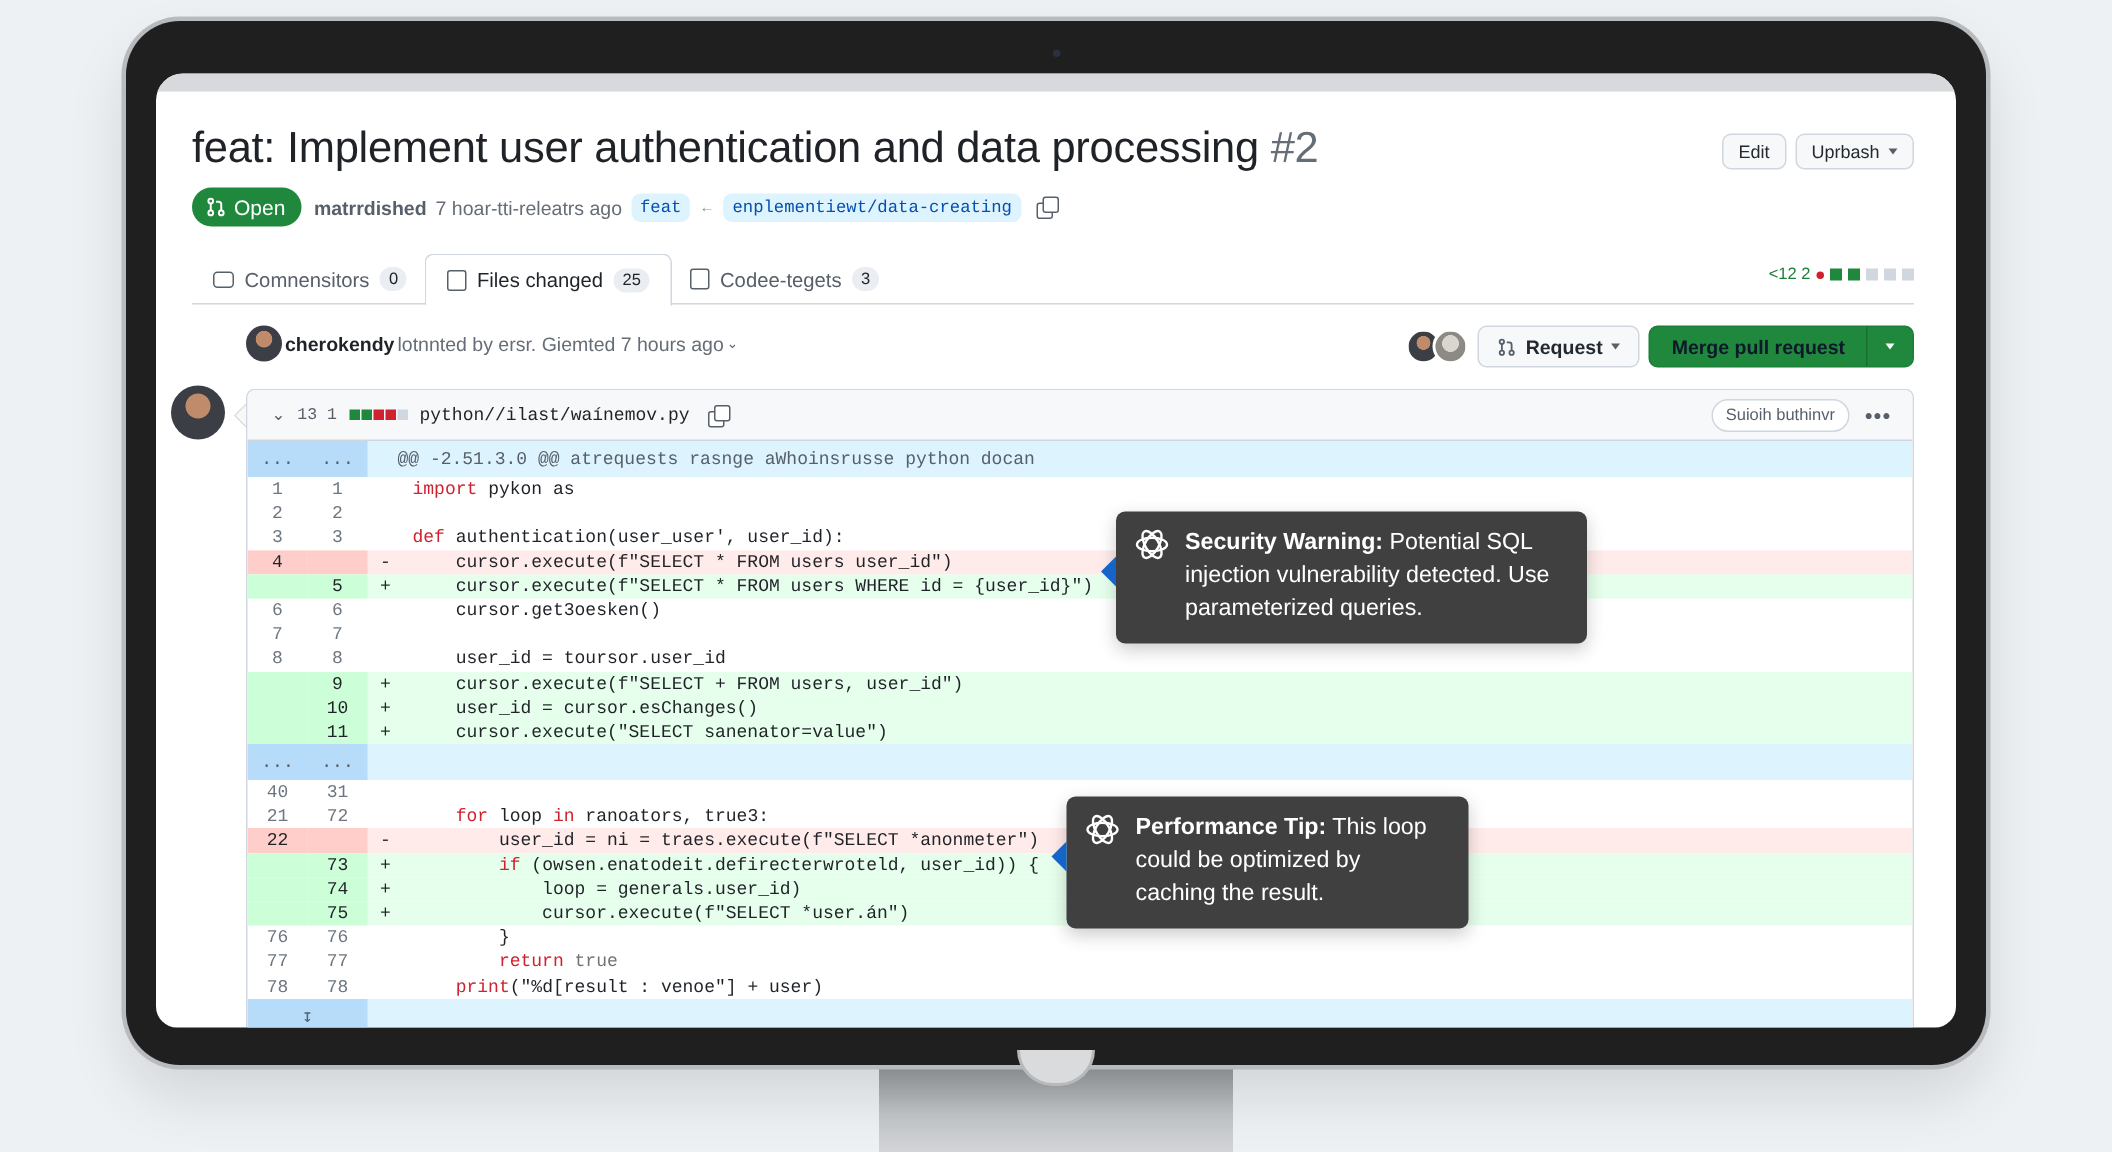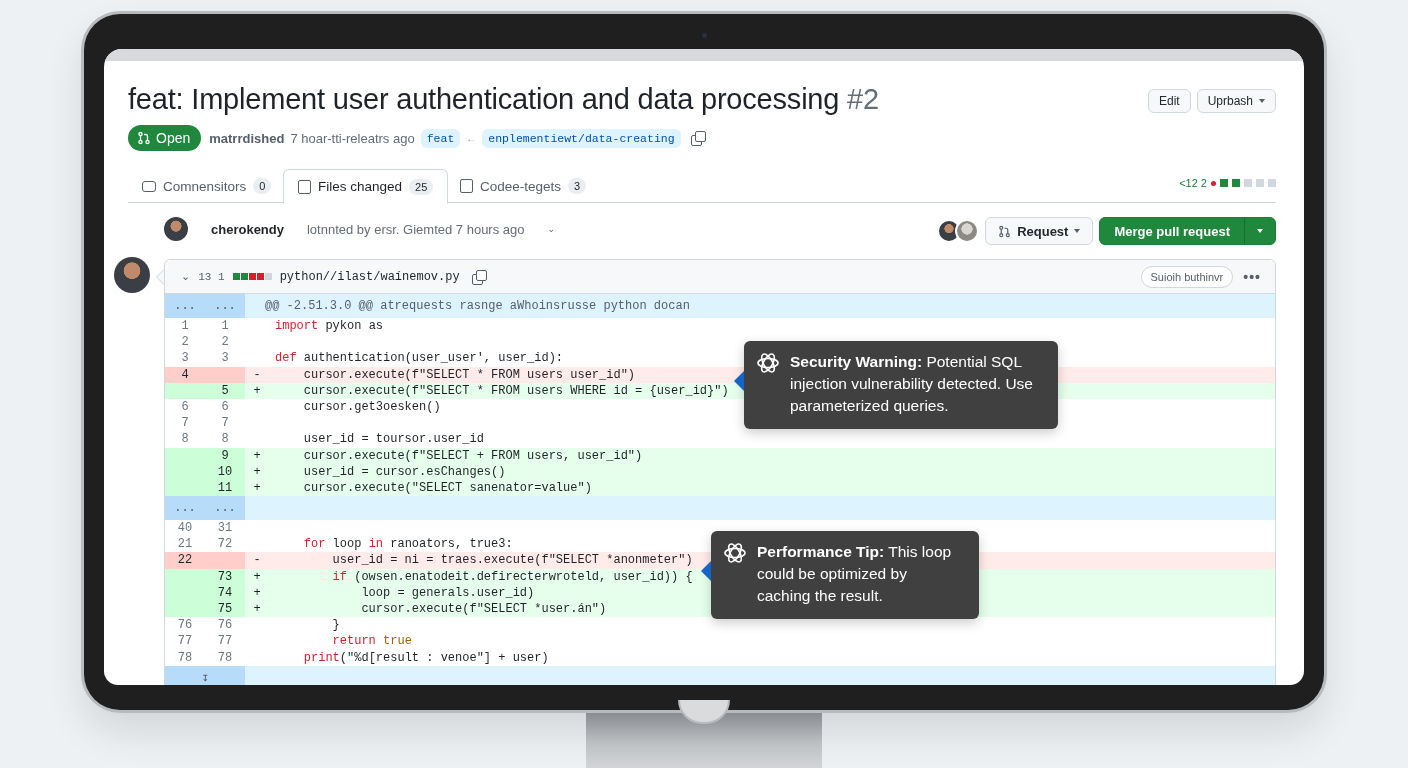--- a/index.html
+++ b/index.html
@@ -64,31 +64,31 @@
   .tab.active { border: 1px solid #d0d7de; border-bottom: 1px solid #fff; border-radius: 6px 6px 0 0; background: #fff; color: #1f2328; height: 35px; }
   .counter { background: #eaeef2; color: #1f2328; border-radius: 10px; font-size: 11px; padding: 2px 6px; }
   .tab-icon { width: 13px; height: 14px; border: 1.5px solid #57606a; border-radius: 2px; position: relative; }
   .tab-icon.chat { border-radius: 3px; width:14px; height:11px; }
   .diffstat { position: absolute; right: 0; top: 8px; display: flex; align-items: center; gap: 4px; font-size: 11px; color: #1a7f37; }
   .diffstat .del-dot { width:5px; height:5px; border-radius:50%; background:#cf222e; }
   .sq { width: 8px; height: 8px; display: inline-block; }
   .sq.g { background: #1f883d; } .sq.n { background: #d0d7de; }
 
   .review-row { position: absolute; left: 60px; right: 28px; top: 168px; height: 28px; }
-  .reviewer { position: absolute; left: 0; top: 0; display: flex; align-items: center; gap: 23px; font-size: 13px; color: #656d76; }
+  .reviewer { position: absolute; left: 0; top: 0; display: flex; align-items: center; gap: 2px; font-size: 13px; color: #656d76; }
   .avatar { border-radius: 50%; background: radial-gradient(circle at 50% 38%, #c08b6a 0 28%, #3b3f45 30% 100%); flex: none; }
   .avatar.grey { background: radial-gradient(circle at 50% 40%, #d9d6d0 0 35%, #8d8a85 37% 100%); }
   .reviewer-name { font-weight: 700; color: #1f2328; }
   .chev { font-size: 9px; color: #57606a; }
   .merge-area { position: absolute; right: 0; top: 0; display: flex; align-items: center; gap: 6px; }
   .avatars { display: flex; }
   .avatars .avatar { width: 24px; height: 24px; border: 2px solid #fff; }
   .avatars .avatar + .avatar { margin-left: -6px; }
   .req-btn { height: 28px; padding: 0 12px; font-size: 13px; font-weight: 600; }
-  .merge-btn { display: flex; height: 28px; background: #1f883d; border-radius: 6px; color: #ffffff; font-size: 13px; font-weight: 600; border: 1px solid #1a7f37; }
+  .merge-btn { display: flex; height: 28px; background: #1f883d; border-radius: 6px; color: #0f172a; font-size: 13px; font-weight: 600; border: 1px solid #1a7f37; }
   .merge-main { padding: 0 14px; display: flex; align-items: center; border-right: 1px solid rgba(0,0,0,0.18); }
   .merge-caret { width: 30px; display: flex; align-items: center; justify-content: center; }
   .merge-caret .caret { border-top-color: #fff; }
 
   .comment-avatar { position: absolute; left: 10px; top: 208px; width: 36px; height: 36px; }
   .file-box { position: absolute; left: 60px; right: 28px; top: 210px; bottom: 0; border: 1px solid #d0d7de; border-radius: 6px 6px 0 0; border-bottom: none; overflow: hidden; }
   .file-box::before { content:""; position:absolute; }
   .pointer { position: absolute; left: 52px; top: 220px; width: 0; height: 0; border-top: 8px solid transparent; border-bottom: 8px solid transparent; border-right: 8px solid #d0d7de; }
   .pointer::after { content:""; position:absolute; left:1px; top:-7px; border-top: 7px solid transparent; border-bottom: 7px solid transparent; border-right: 7px solid #f6f8fa; }
   .file-header { height: 34px; background: #f6f8fa; border-bottom: 1px solid #d0d7de; display: flex; align-items: center; padding: 0 14px 0 16px; gap: 8px; position: relative; }
@@ -109,21 +109,21 @@
   .sign { width: 24px; text-align: center; flex: none; }
   .code { white-space: pre; padding-left: 6px; }
   .line.hunk { background: #ddf4ff; height: 24px; line-height: 24px; color: #57606a; }
   .line.hunk .gutter { width: 80px; background: #b6dcfa; display:flex; flex:none; }
   .line.hunk .gutter span { width: 40px; text-align: center; }
   .line.del { background: #ffebe9; }
   .line.del .ln, .line.del .ln2 { background: #ffcecb; color: #1f2328; }
   .line.add { background: #e6ffec; }
   .line.add .ln, .line.add .ln2 { background: #ccffd8; color: #1f2328; }
   .kw { color: #cf222e; }
-  .lit { color: #a16207; }
+  .lit { color: #737373; }
   .line.expand { height: 24px; background: #ddf4ff; }
   .line.expand .gutter { width: 80px; background: #b6dcfa; text-align:center; color:#57606a; line-height: 24px;}
 
   .callout {
     position: absolute; background: #404040; color: #fff; border-radius: 6px; padding: 10px 16px 12px 46px;
     font-size: 15.5px; line-height: 22px; box-shadow: 0 4px 12px rgba(0,0,0,0.2); z-index: 10;
   }
   .callout::before { content:""; position:absolute; left:-10px; top:30px; border-top:10px solid transparent; border-bottom:10px solid transparent; border-right:10px solid #1565c8; }
   .callout b { font-weight: 700; }
   .ai-icon { position: absolute; left: 12px; top: 10px; width: 24px; height: 24px; }

